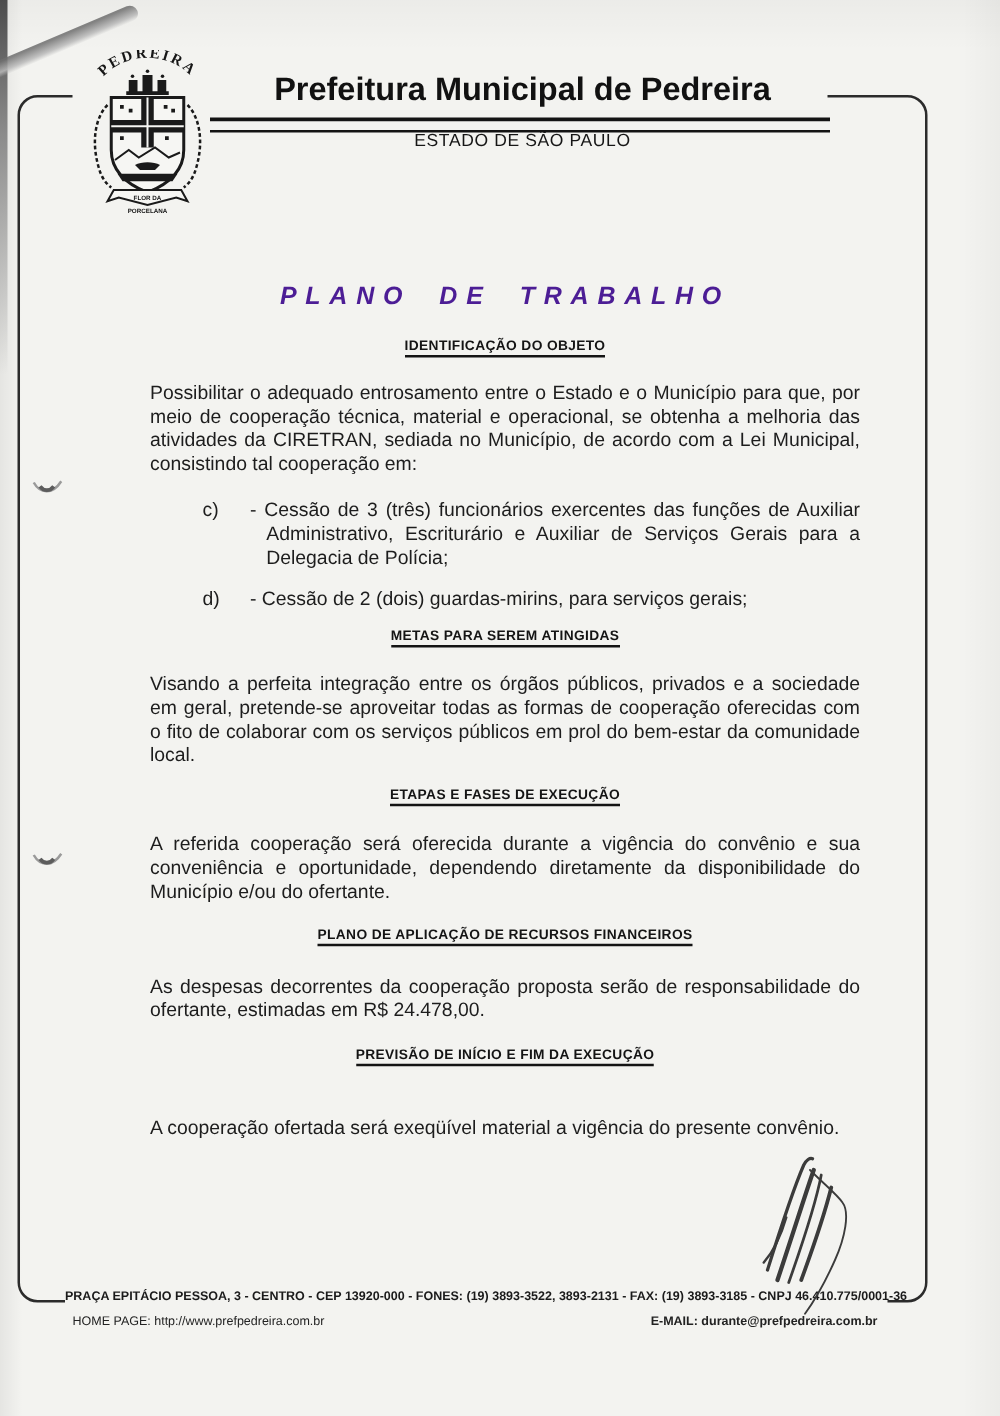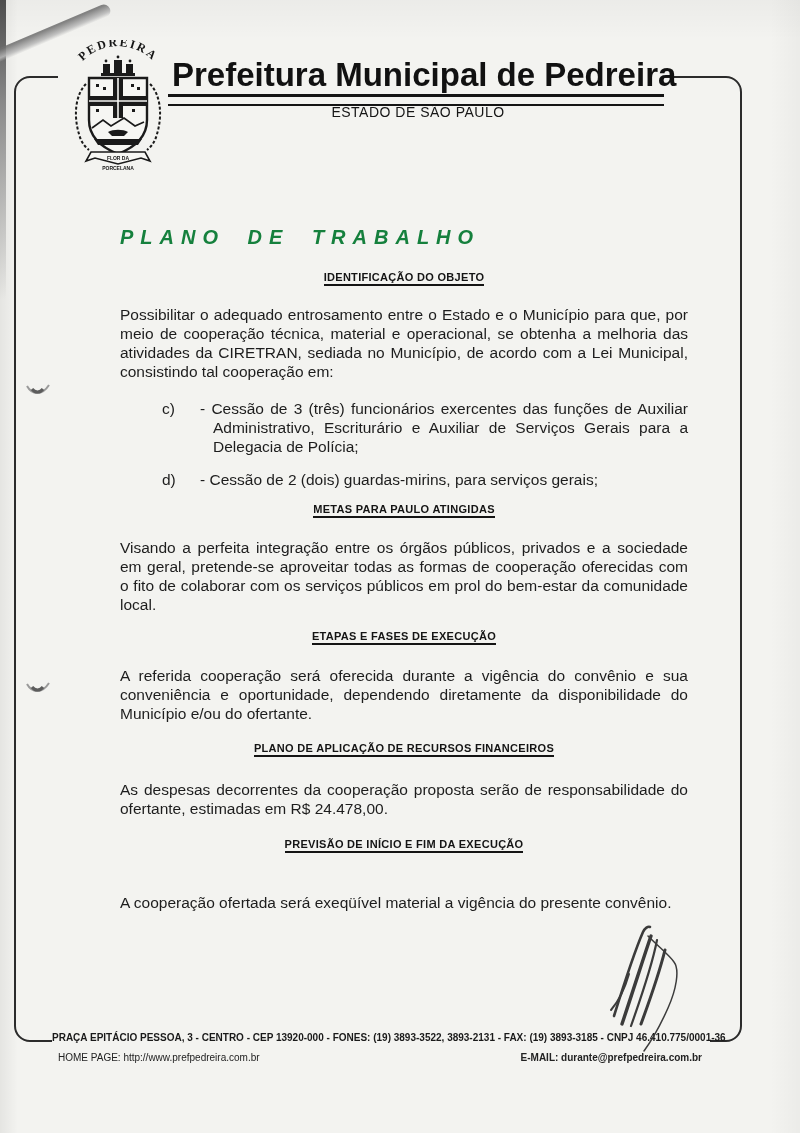--- a/index.html
+++ b/index.html
@@ -36,37 +36,37 @@
     border:2px solid #2b2b2b;border-radius:16px;
   }
   .frame-mask-top{
     position:absolute;left:58px;top:70px;width:604px;height:12px;
     background:#f3f3f0;
   }
   
   .logo{position:absolute;left:58px;top:40px;width:120px;height:132px;}
   .header-title{
     position:absolute;left:172px;top:56px;width:492px;
-    font-size:33px;font-weight:bold;letter-spacing:0px;
+    font-size:26px;font-weight:bold;letter-spacing:0px;
     color:#111;text-align:center;white-space:nowrap;
   }
   .title-underline{
     position:absolute;left:168px;top:94px;width:496px;height:7px;
     border-top:3px solid #141414;border-bottom:2px solid #141414;
   }
   .header-subtitle{
     position:absolute;left:172px;top:104px;width:492px;
     text-align:center;font-size:14px;letter-spacing:0.5px;color:#161616;
   }
   
   .content{position:absolute;left:120px;top:0;width:568px;}
   .doc-title{
-    position:absolute;top:226px;width:568px;
+    position:absolute;top:226px;width:568px;text-align:center;
     font-size:20px;font-weight:bold;font-style:italic;
-    letter-spacing:7px;word-spacing:10px;color:#15803d;white-space:nowrap;
+    letter-spacing:7px;word-spacing:10px;color:#4c1d95;white-space:nowrap;
   }
   .sec-head{
     position:absolute;width:568px;text-align:center;
     font-size:11px;font-weight:bold;letter-spacing:0.3px;color:#141414;
   }
   .sec-head > span{
     display:inline-block;border-bottom:2px solid #141414;padding-bottom:1px;
   }
   .para{
     position:absolute;width:568px;
@@ -185,21 +185,21 @@
   <div class="list-item" style="top:399px">
     <span class="label">c)</span>
     <div class="item-text">- Cessão de 3 (três) funcionários exercentes das funções de Auxiliar Administrativo, Escriturário e Auxiliar de Serviços Gerais para a Delegacia de Polícia;</div>
   </div>
   <div class="list-item" style="top:470px">
     <span class="label">d)</span>
     <div class="item-text">- Cessão de 2 (dois) guardas-mirins, para serviços gerais;</div>
   </div>
 
   <div class="sec-head" style="top:503px">
-    <span>METAS PARA PAULO ATINGIDAS</span>
+    <span>METAS PARA SEREM ATINGIDAS</span>
   </div>
   <div class="para" style="top:538px">Visando a perfeita integração entre os órgãos públicos, privados e a sociedade em geral, pretende-se aproveitar todas as formas de cooperação oferecidas com o fito de colaborar com os serviços públicos em prol do bem-estar da comunidade local.</div>
 
   <div class="sec-head" style="top:630px">
     <span>ETAPAS E FASES DE EXECUÇÃO</span>
   </div>
   <div class="para" style="top:666px">A referida cooperação será oferecida durante a vigência do convênio e sua conveniência e oportunidade, dependendo diretamente da disponibilidade do Município e/ou do ofertante.</div>
 
   <div class="sec-head" style="top:742px">
     <span>PLANO DE APLICAÇÃO DE RECURSOS FINANCEIROS</span>

